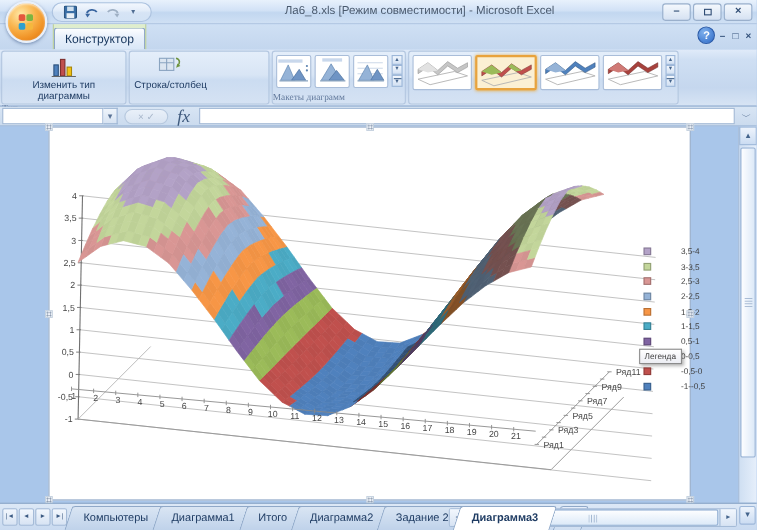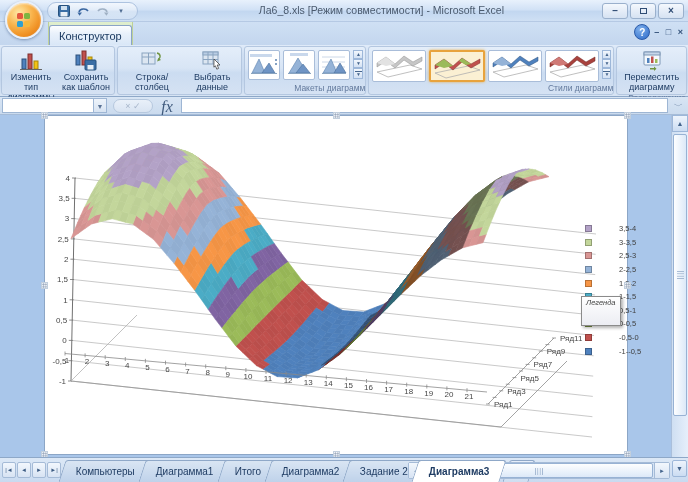--- a/index.html
+++ b/index.html
@@ -46,21 +46,21 @@
     border:1px solid #2a5aa8; }
   .miniwb { color:#33517a; font-size:9px; letter-spacing:2px; font-weight:bold; }
 
   
   .ribbon { position:absolute; left:0; top:45px; width:688px; height:52px;
     background:linear-gradient(#e0ebf9,#cfdff3 18%,#c5d7ee 68%,#d7e4f4); border-bottom:1px solid #8ea8c8;
     display:flex; gap:2px; padding:1px 1px 0; }
   .rgroup { border:1px solid #b4c7e0; border-radius:3px; height:49px;
     background:linear-gradient(#e4eefa,#d8e5f5 45%,#cbdcf1 55%,#d5e2f3); display:flex; flex-direction:column; }
   .rgroup-body { flex:1; display:flex; align-items:flex-start; padding:1px 2px 0; gap:1px; }
-  .rgroup-label { text-align:right; font-size:8.5px; color:#62799c; padding-bottom:1px; white-space:nowrap; }
+  .rgroup-label { text-align:left; font-size:8.5px; color:#62799c; padding-bottom:1px; white-space:nowrap;font-family:Liberation Serif, serif; }
   .bigbtn { min-width:54px; padding:1px 2px; display:flex; flex-direction:column; align-items:center;
     font-size:9px; line-height:10px; color:#1f3c63; text-align:center; border-radius:3px; }
   .bigbtn svg { display:block; margin-bottom:1px; }
   .thumb { width:32px; height:30px; background:#fff; border:1px solid #a9bdd9; border-radius:2px; margin:2px 1px 0; }
   .sthumb { width:56px; height:32px; background:#fff; border:1px solid #a9bdd9; border-radius:2px; margin:2px 1px 0; }
   .sthumb.selected { border:2px solid #e8a33d; background:#fbf0d3; box-shadow:0 0 3px #e8b050; }
   .scroller { width:13px; display:flex; flex-direction:column; margin:2px 0 0 1px; }
   .scbtn { height:9px; border:1px solid #9db7d9; background:linear-gradient(#f2f7fd,#d3e1f3);
     color:#44648c; font-size:5px; display:flex; align-items:center; justify-content:center; line-height:1; }
 
@@ -81,23 +81,23 @@
   
   .workarea { position:absolute; left:0; top:115px; width:688px; height:342px; background:#a9c6ea; }
   .chart-sheet { position:absolute; left:44px; top:0; width:584px; height:340px; background:#fff;
     border:1px solid #8ca6c6; }
   .chart-sheet svg { position:absolute; left:0; top:0; }
   .axlbl { font-size:8px; fill:#474747; font-family:"Liberation Sans","DejaVu Sans",sans-serif; }
   .legend { position:absolute; left:540px; top:106px; width:44px; }
   .lrow { display:flex; align-items:center; height:13.6px; }
   .lsw { width:7px; height:7px; margin-right:3px; border:1px solid rgba(0,0,0,.25); flex:none; }
   .llab { font-size:7.5px; color:#3f3f3f; white-space:nowrap;padding-left:24px; }
-  .ltooltip { position:absolute; left:536px; top:180px; padding:1px 4px 18px;
+  .ltooltip { position:absolute; left:536px; top:201px; padding:1px 4px 2px;
     background:linear-gradient(#ffffff,#ecedf3); border:1px solid #8b8b8b; font-size:7.5px; color:#444;
-    box-shadow:2px 2px 3px rgba(0,0,0,.3); white-space:nowrap; z-index:5;font-style:italic; }
+    box-shadow:2px 2px 3px rgba(0,0,0,.3); white-space:nowrap; z-index:5; }
   .handle { position:absolute; width:7px; height:7px; background-color:rgba(250,252,255,.85);
     background-image:radial-gradient(#8d9cb1 0.8px, transparent 1px); background-size:2.6px 2.6px;
     border:1px solid #c2cfdd; }
 
   
   .vscroll { position:absolute; right:0; top:0; width:17px; height:342px;
     background:linear-gradient(90deg,#cfdff2,#e6effb); border-left:1px solid #aabfdb; }
   .sbtn { height:17px; width:100%; background:linear-gradient(#eef4fc,#cbdcf2); border:1px solid #9db7d9;
     color:#44648c; font-size:7px; display:flex; align-items:center; justify-content:center; }
   .vthumb { position:absolute; left:1px; top:19px; width:14px; height:282px;
@@ -196,57 +196,36 @@
     <div class="rgroup-body">
       <div class="bigbtn">
         <svg width="24" height="22" viewBox="0 0 24 22">
           <rect x="3" y="10" width="4" height="10" fill="#4f81bd" stroke="#2c507c"></rect>
           <rect x="9" y="5" width="4" height="15" fill="#c0504d" stroke="#7e2f2d"></rect>
           <rect x="15" y="12" width="4" height="8" fill="#f2c314" stroke="#a8860a"></rect>
           <line x1="1" y1="20.5" x2="23" y2="20.5" stroke="#666"></line>
         </svg>
         <span>Изменить тип диаграммы</span>
       </div>
-      <div class="bigbtn">
-        <svg width="24" height="22" viewBox="0 0 24 22">
-          <rect x="2" y="6" width="4" height="10" fill="#4f81bd" stroke="#2c507c"></rect>
-          <rect x="8" y="2" width="4" height="14" fill="#c0504d" stroke="#7e2f2d"></rect>
-          <rect x="14" y="8" width="4" height="8" fill="#f2c314" stroke="#a8860a"></rect>
-          <rect x="11" y="11" width="11" height="10" rx="1" fill="#3a6ea5" stroke="#27517d"></rect>
-          <rect x="13.5" y="16" width="6" height="4.5" fill="#e8eff6"></rect>
-        </svg>
-        <span>Сохранить как шаблон</span>
-      </div>
     </div>
     <div class="rgroup-label">Тип</div>
   </div>
 
   <div class="rgroup" style="width:128px;gap:21px;">
     <div class="rgroup-body">
       <div class="bigbtn" style="min-width:64px;">
         <svg width="24" height="22" viewBox="0 0 24 22">
           <rect x="2" y="4" width="13" height="11" fill="#dce6f1" stroke="#8aa4c0"></rect>
           <line x1="2" y1="8" x2="15" y2="8" stroke="#8aa4c0"></line>
             <line x1="8.5" y1="4" x2="8.5" y2="15" stroke="#8aa4c0"></line>
           <path d="M17,4 C21,5 21,9 18,11" fill="none" stroke="#6f9440" stroke-width="1.4"></path>
           <polygon points="17,12.5 21,11 18.5,8.7" fill="#6f9440"></polygon>
         </svg>
         <span>Строка/столбец</span>
       </div>
-      <div class="bigbtn">
-        <svg width="24" height="22" viewBox="0 0 24 22">
-          <rect x="3" y="3" width="15" height="12" fill="#dce6f1" stroke="#8aa4c0"></rect>
-          <rect x="3" y="3" width="15" height="3" fill="#b9cde4" stroke="#8aa4c0"></rect>
-          <line x1="8" y1="3" x2="8" y2="15" stroke="#8aa4c0"></line>
-            <line x1="13" y1="3" x2="13" y2="15" stroke="#8aa4c0"></line>
-          <line x1="3" y1="10.5" x2="18" y2="10.5" stroke="#8aa4c0"></line>
-          <polygon points="14,10 20,16 17.2,16 18.6,19.4 16.8,20.2 15.4,16.8 13.9,18.2" fill="#fff" stroke="#444" stroke-width="0.8"></polygon>
-        </svg>
-        <span>Выбрать данные</span>
-      </div>
     </div>
     <div class="rgroup-label">Данные</div>
   </div>
 
   <div class="rgroup" style="width:122px;">
     <div class="rgroup-body">
       <div class="thumb">
         <svg width="30" height="28" viewBox="0 0 30 28">
             <rect x="1" y="3" width="22" height="3" fill="#c9d8ec"></rect>
             <polygon points="3,22 10,8 16,22" fill="#95b3d7" stroke="#5d83b0" stroke-width="0.6"></polygon>
@@ -313,39 +292,22 @@
             <polygon points="4,12 13,6 22,13 31,5 40,11 49,6 49,10 40,15 31,9 22,17 13,10 4,16" fill="#a8423d" stroke="#6e2522" stroke-width="0.5"></polygon>
             <polygon points="4,12 13,6 22,13 13,15" fill="#d07a76"></polygon>
           </svg>
       </div>
       <div class="scroller">
         <div class="scbtn">▲</div>
         <div class="scbtn">▼</div>
         <div class="scbtn" style="height:11px;flex-direction:column;"><span style="width:7px;border-top:1px solid #44648c;"></span>▼</div>
       </div>
     </div>
-    <div class="rgroup-label">Стили диаграмм</div>
   </div>
 
-  <div class="rgroup" style="width:72px;">
-    <div class="rgroup-body" style="justify-content:center;">
-      <div class="bigbtn">
-        <svg width="24" height="22" viewBox="0 0 24 22">
-          <rect x="4" y="3" width="16" height="13" rx="1" fill="#f5f9fd" stroke="#7e97b5"></rect>
-          <rect x="4" y="3" width="16" height="3" fill="#c7d7ea" stroke="#7e97b5"></rect>
-          <rect x="7" y="9" width="2.5" height="5" fill="#4f81bd"></rect>
-          <rect x="11" y="7.5" width="2.5" height="6.5" fill="#c0504d"></rect>
-          <rect x="15" y="10" width="2.5" height="4" fill="#9bbb59"></rect>
-          <polygon points="10,17.5 14,17.5 14,19 16.5,16.8 14,14.6 14,16 10,16" fill="#6f9440" transform="translate(0,3)"></polygon>
-        </svg>
-        <span>Переместить диаграмму</span>
-      </div>
-    </div>
-    <div class="rgroup-label">Расположение</div>
-  </div>
 </div>
 
 <div class="frow">
   <div class="namebox"></div>
   <div class="nbdrop">▼</div>
   <div class="fcap">× ✓</div>
   <div class="fxbtn">fx</div>
   <div class="fbar"></div>
   <div class="fchev">﹀</div>
 </div>

